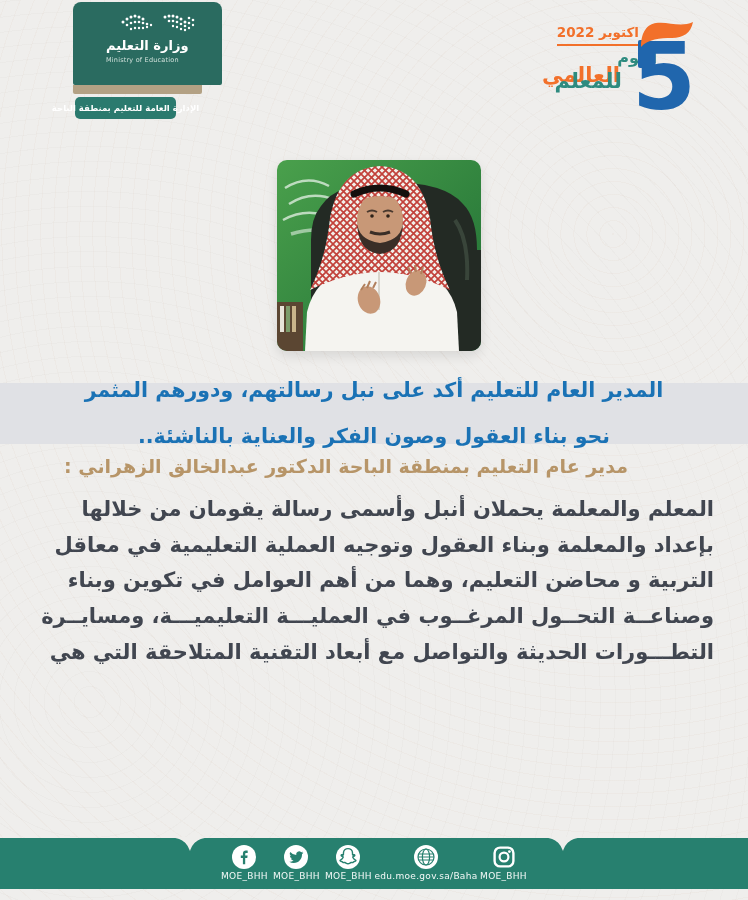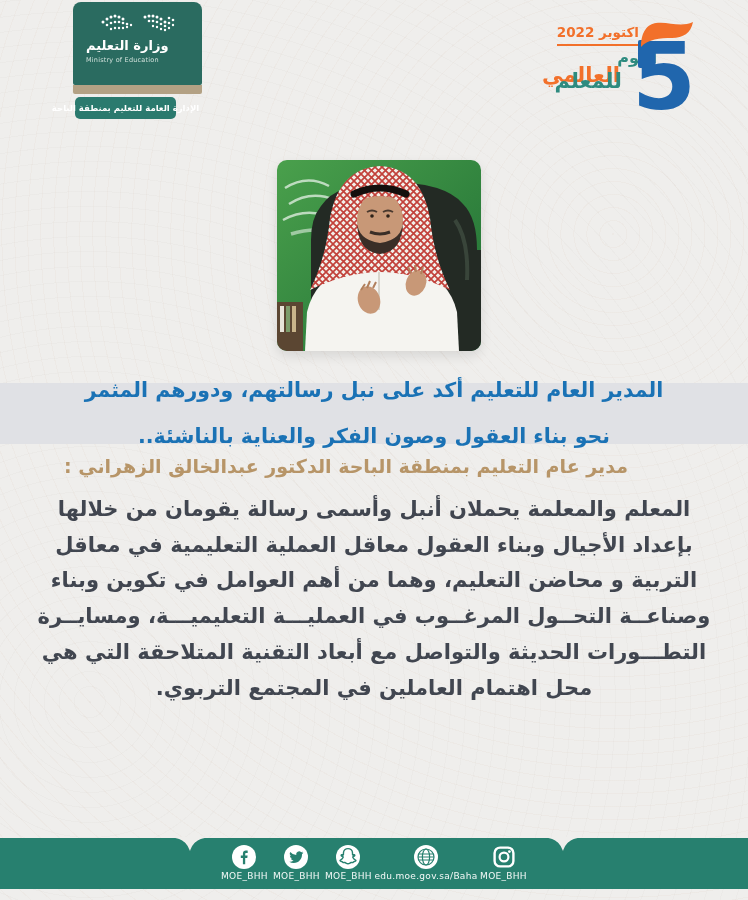--- a/index.html
+++ b/index.html
@@ -8,21 +8,21 @@
     background:#EFEEEC;
     font-family:"DejaVu Sans", sans-serif;
   }
   
   .arcs-a,.arcs-b{position:absolute;inset:0;pointer-events:none;}
   .arcs-a{background:repeating-radial-gradient(circle at 82% 26%, rgba(198,152,120,0.055) 0 1px, transparent 1px 13px);}
   .arcs-b{background:repeating-radial-gradient(circle at 12% 78%, rgba(170,160,150,0.05) 0 1px, transparent 1px 15px);}
 
   
   .logo-box{position:absolute;left:73px;top:2px;width:129px;height:83px;
-    background:#2A6B60;border-radius:8px 8px 2px 2px;}
+    background:#2A6B60;border-radius:8px 8px 2px 2px;padding-left:20px;}
   .logo-dots{display:block;margin:8px 4px 0 24px;}
   .logo-ar{margin:3px 0 0 13px;font-size:13px;font-weight:bold;color:#ffffff;text-align:left;line-height:14px;}
   .logo-en{margin:3px 0 0 13px;font-size:6.5px;color:#cfe0da;text-align:left;letter-spacing:.2px;}
   .logo-strip{position:absolute;left:73px;top:85px;width:129px;height:9px;background:#B3A184;border-radius:0 0 2px 2px;}
   .dept-banner{position:absolute;left:75px;top:97px;width:101px;height:22px;
     background:#2B7A6E;border-radius:5px;color:#fff;font-size:8.5px;font-weight:bold;
     display:flex;align-items:center;justify-content:center;white-space:nowrap;}
 
   
   .event{position:absolute;left:560px;top:18px;width:148px;height:125px;}
@@ -44,21 +44,21 @@
   .band{position:absolute;left:0;top:383px;width:748px;height:61px;background:#E0E1E5;
     display:flex;flex-direction:column;align-items:center;justify-content:center;gap:19px;text-align:right;}
   .band .hl{font-size:20.5px;line-height:27px;font-weight:bold;color:#1A72B5;white-space:nowrap;}
 
   .subhead{position:absolute;left:0;top:455px;width:692px;text-align:center;
     font-size:19px;font-weight:bold;color:#B79568;white-space:nowrap;}
 
   
   .bodytext{position:absolute;left:34px;top:492px;width:680px;}
   .bodytext .bl{font-size:21px;line-height:35.7px;font-weight:600;color:#414650;
-    text-align:center;white-space:nowrap;}
+    white-space:nowrap;}
 
   
   .footer{position:absolute;left:0;top:838px;width:748px;height:51px;background:#27806F;}
   .notch{position:absolute;top:-1px;}
   .notch-left{left:168px;}
   .notch-right{left:541px;}
   .social-row{position:absolute;left:0;top:7px;width:748px;display:flex;justify-content:center;
     align-items:center;}
   .social-item{display:flex;flex-direction:column;align-items:center;gap:2px;min-width:52px;cursor:pointer;}
   .social-item .sicon{width:24px;height:24px;display:block;}
@@ -183,25 +183,24 @@
 
   <div class="band">
     <div class="hl" dir="rtl">المدير العام للتعليم أكد على نبل رسالتهم، ودورهم المثمر</div>
     <div class="hl" dir="rtl">نحو بناء العقول وصون الفكر والعناية بالناشئة..</div>
   </div>
 
   <div class="subhead" dir="rtl">مدير عام التعليم بمنطقة الباحة الدكتور عبدالخالق الزهراني :</div>
 
   <div class="bodytext">
     <div class="bl" dir="rtl">المعلم والمعلمة يحملان أنبل وأسمى رسالة يقومان من خلالها</div>
-    <div class="bl" dir="rtl">بإعداد الأجيال وبناء العقول معاقل العملية التعليمية في معاقل</div>
+    <div class="bl" dir="rtl">بإعداد والمعلمة وبناء العقول وتوجيه العملية التعليمية في معاقل</div>
     <div class="bl" dir="rtl">التربية و محاضن التعليم، وهما من أهم العوامل في تكوين وبناء</div>
     <div class="bl" dir="rtl">وصناعــة التحــول المرغــوب في العمليـــة التعليميـــة، ومسايــرة</div>
     <div class="bl" dir="rtl">التطـــورات الحديثة والتواصل مع أبعاد التقنية المتلاحقة التي هي</div>
-    <div class="bl" dir="rtl">محل اهتمام العاملين في المجتمع التربوي.</div>
   </div>
 
   <div class="footer">
     <svg class="notch notch-left" width="44" height="15" viewBox="0 0 44 15">
       <path d="M0,0 C15,1 19,6 22,14 C25,6 29,1 44,0 Z" fill="#EFEEEC"></path>
     </svg>
     <svg class="notch notch-right" width="44" height="15" viewBox="0 0 44 15">
       <path d="M0,0 C15,1 19,6 22,14 C25,6 29,1 44,0 Z" fill="#EFEEEC"></path>
     </svg>
 

